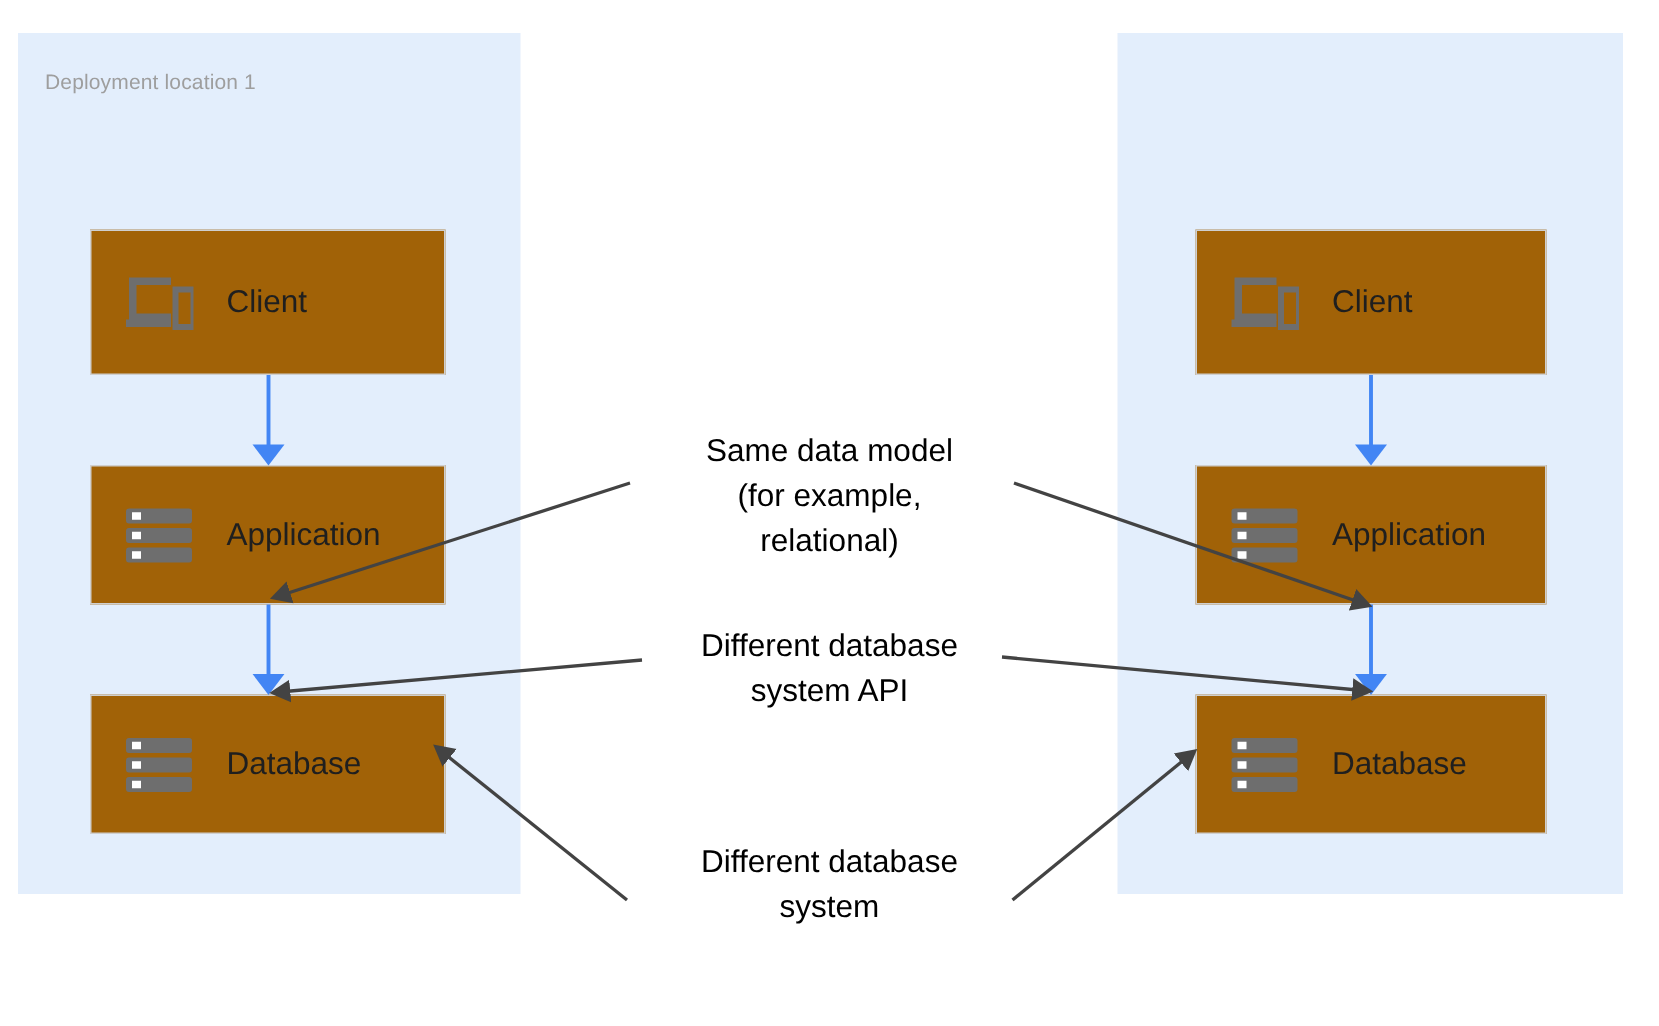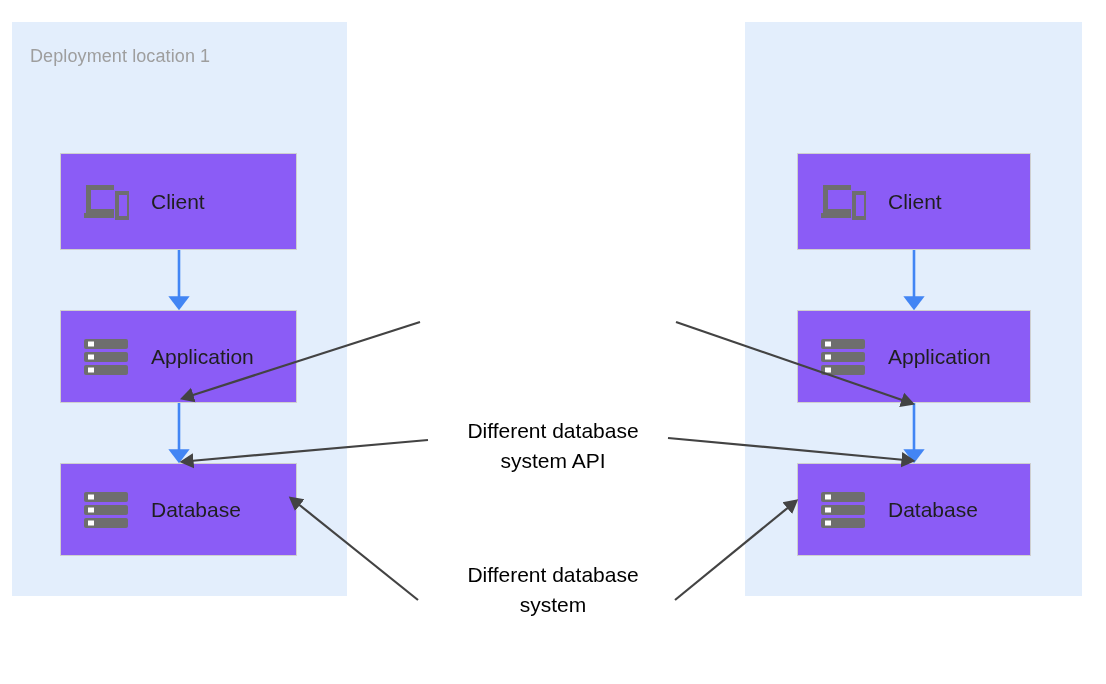--- a/index.html
+++ b/index.html
@@ -12,29 +12,29 @@
   }
   #stage{position:absolute;left:0;top:0;width:1106px;height:684px;}
 
   .panel{
     position:absolute;
     background:#e3eefc;
   }
   .panel-title{
     position:absolute;
     color:#9e9e9e;
-    font-size:18px;
+    font-size:14px;
     font-family:"Liberation Sans", sans-serif;
     white-space:nowrap;
     letter-spacing:0.1px;
   }
 
   .node{
     position:absolute;
-    background:#8b5cf6;
+    background:#a16207;
     border:1px solid #cfcfcf;
     box-sizing:border-box;
     display:flex;
     align-items:center;
   }
   .node .ico{
     position:absolute;
     left:22px;
     top:50%;
     transform:translateY(-50%);
@@ -199,20 +199,23 @@
 
     <g>
       <line x1="418" y1="600" x2="297" y2="503" stroke="#434343" stroke-width="2.2" marker-end="url(#grayHead)"></line>
     </g>
 
     <g>
       <line x1="675" y1="600" x2="790" y2="506" stroke="#434343" stroke-width="2.2" marker-end="url(#grayHead)"></line>
     </g>
   </svg>
 
+  <div class="callout" style="left:437px;top:286px;width:232px;">Same data model
+(for example,
+relational)</div>
 
   <div class="callout" style="left:437px;top:416px;width:232px;">Different database
 system API</div>
 
   <div class="callout" style="left:437px;top:560px;width:232px;">Different database
 system</div>
 
 </div>
 
 </body></html>

